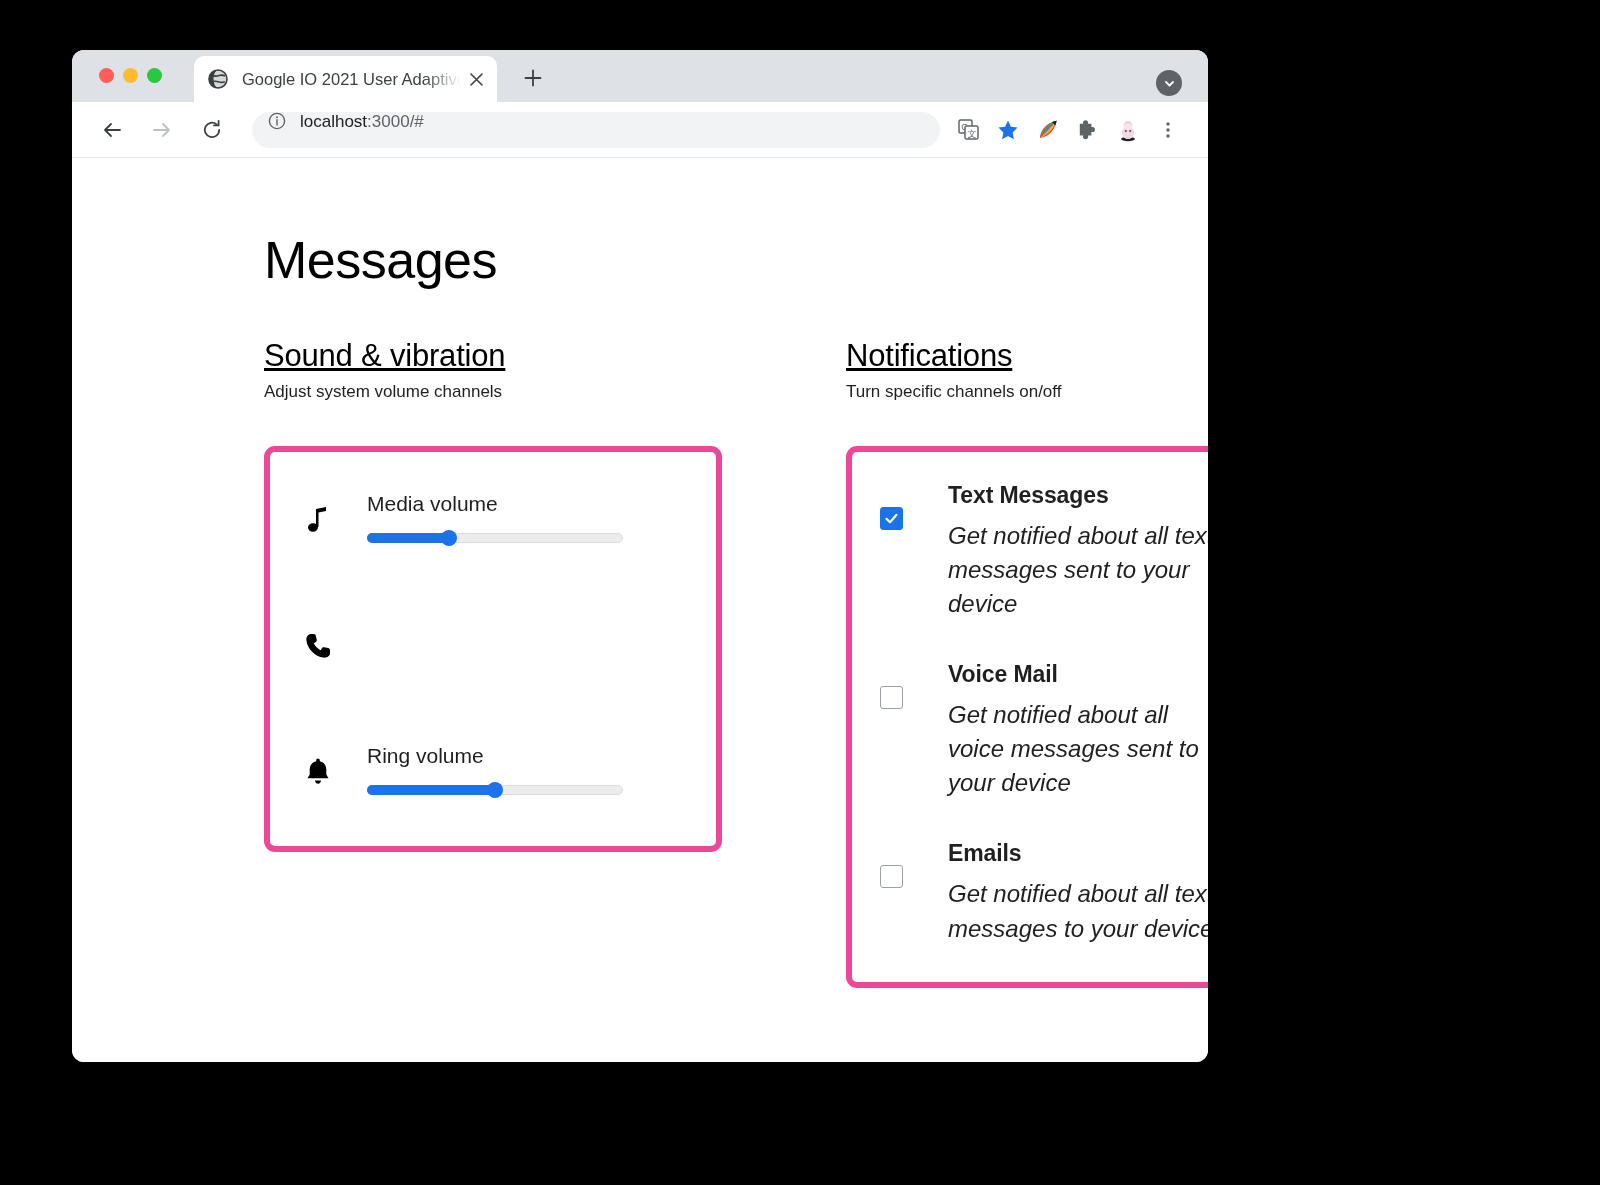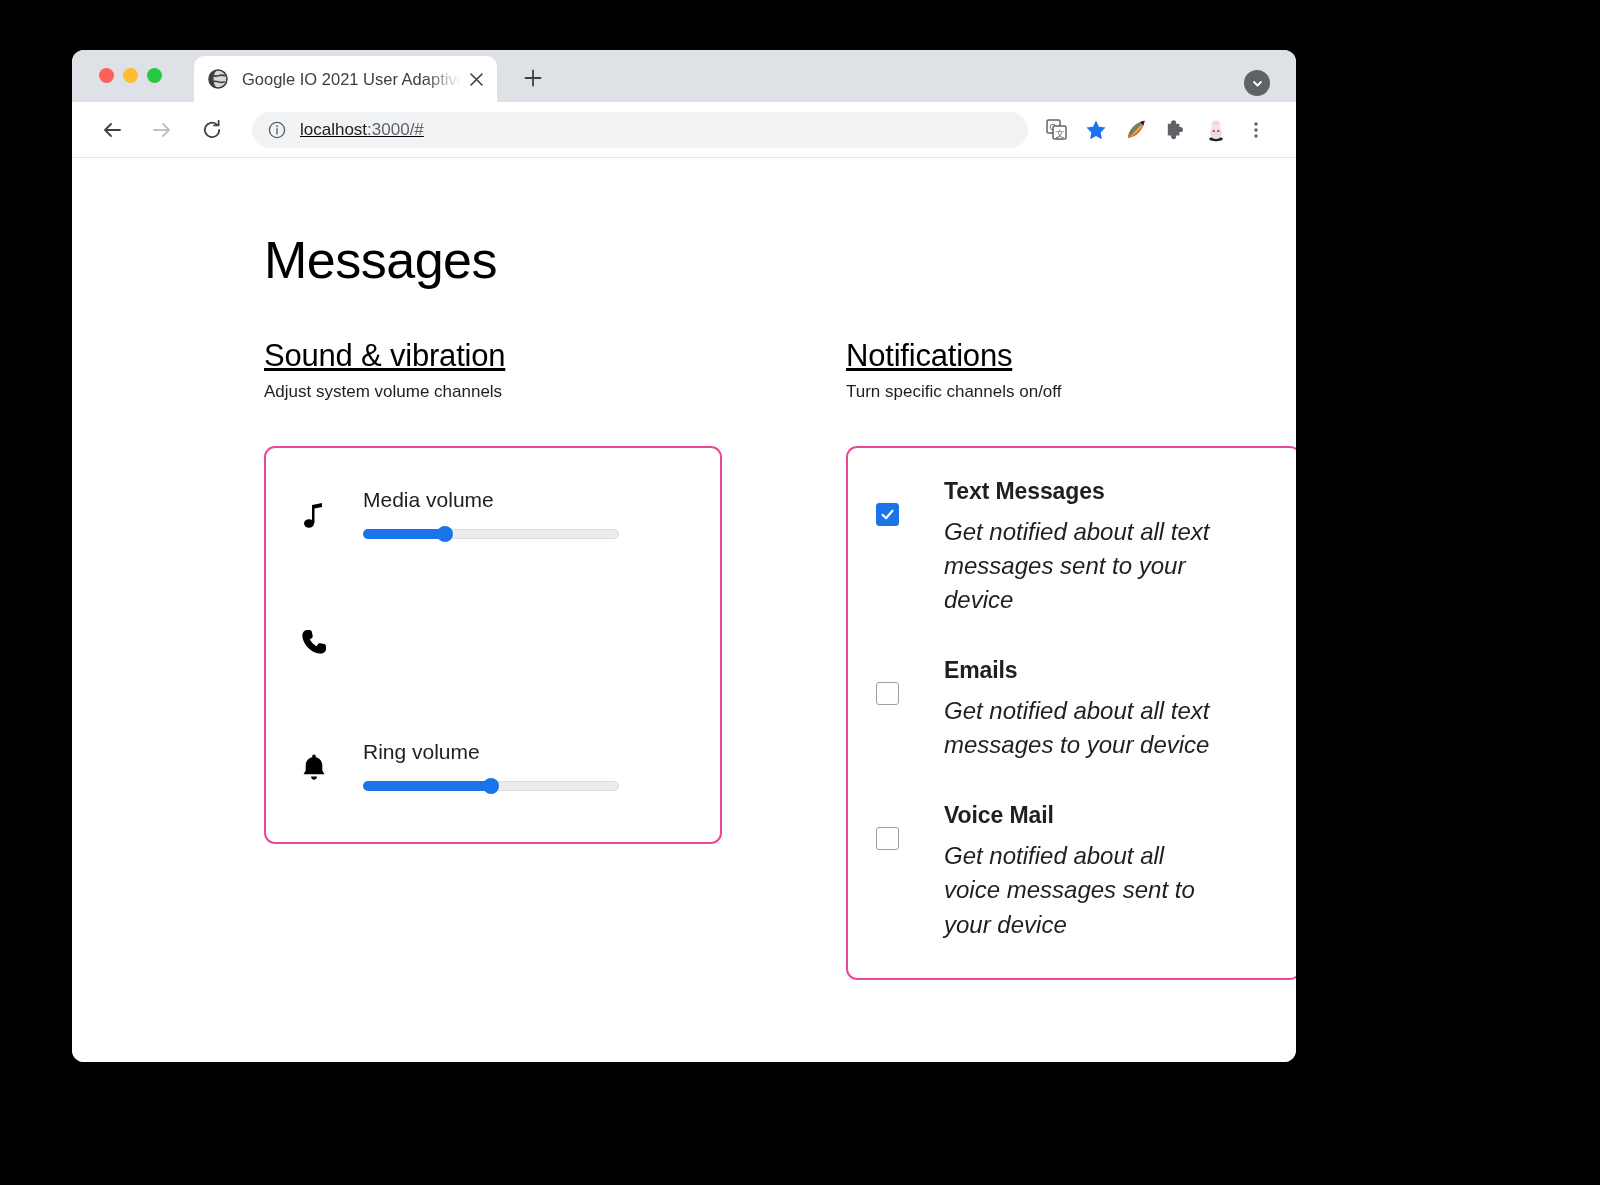--- a/index.html
+++ b/index.html
@@ -10,21 +10,21 @@
     background: #000000;
     font-family: "Liberation Sans", sans-serif;
     overflow: hidden;
   }
 
   
   .browser-window {
     position: absolute;
     left: 72px;
     top: 50px;
-    width: 1224px;
+    width: 1136px;
     height: 1012px;
     background: #fef9c3;
     border-radius: 12px;
     overflow: hidden;
   }
 
   
   .tab-strip {
     position: relative;
     height: 52px;
@@ -117,25 +117,24 @@
     color: #3c4043;
   }
   .nav-btn.disabled { color: #bdc1c6; }
 
   .omnibox {
     flex: 1 1 auto;
     height: 36px;
     background: #f1f3f4;
     border-radius: 18px;
     display: flex;
-    align-items: center;
+    align-items: flex-start;
     padding: 0 16px;
     margin-left: 8px;
     margin-right: 8px;
-    text-decoration: underline;
   }
   .omnibox-info-icon {
     width: 18px; height: 18px;
     margin-right: 14px;
     color: #5f6368;
     flex: 0 0 18px;
   }
   .omnibox-url {
     font-size: 17px;
     color: #202124;
@@ -190,21 +189,21 @@
     margin-bottom: 8px;
     text-decoration: underline;
   }
   .section-sub {
     font-size: 17px;
     color: #1f1f1f;
     margin-bottom: 44px;
   }
 
   .card {
-    border: 2px solid #ec4899;
+    border: 6px solid #ec4899;
     border-radius: 11px;
     background: #ffffff;
   }
 
   
   .card-sliders {
     width: 458px;
     padding: 30px 0 36px 0;
   }
   .slider-row {
@@ -518,32 +517,32 @@
               <div class="notif-title">Text Messages</div>
               <div class="notif-desc">Get notified about all text messages sent to your device</div>
             </div>
           </div>
 
           <div class="notif-row">
             <div class="notif-check-wrap">
               <div class="checkbox"></div>
             </div>
             <div class="notif-body">
-              <div class="notif-title">Emails</div>
-              <div class="notif-desc">Get notified about all text messages to your device</div>
+              <div class="notif-title">Voice Mail</div>
+              <div class="notif-desc">Get notified about all voice messages sent to your device</div>
             </div>
           </div>
 
           <div class="notif-row">
             <div class="notif-check-wrap">
               <div class="checkbox"></div>
             </div>
             <div class="notif-body">
-              <div class="notif-title">Voice Mail</div>
-              <div class="notif-desc">Get notified about all voice messages sent to your device</div>
+              <div class="notif-title">Emails</div>
+              <div class="notif-desc">Get notified about all text messages to your device</div>
             </div>
           </div>
 
         </div>
       </div>
 
     </div>
   </div>
 </div>
 

